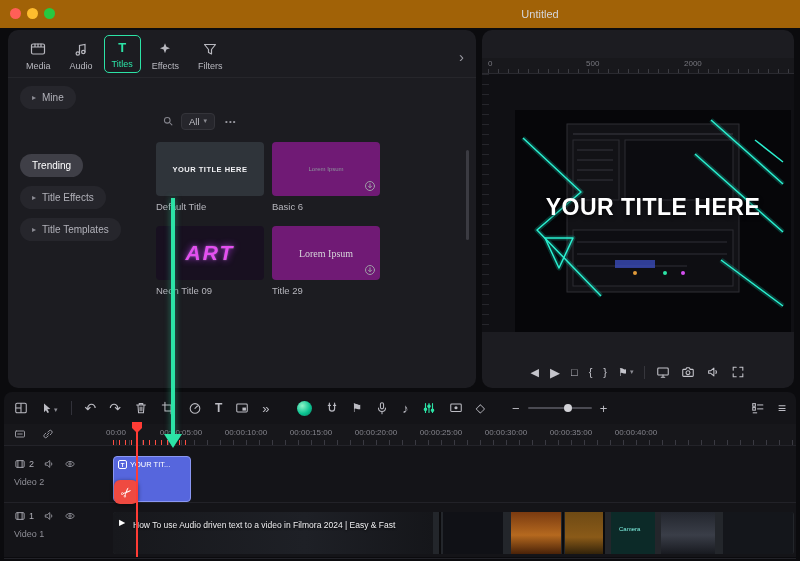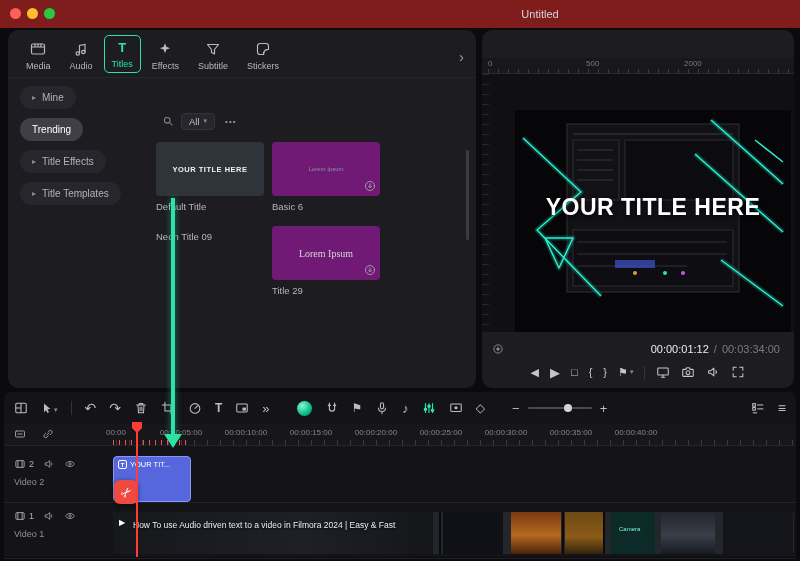--- a/index.html
+++ b/index.html
@@ -4,39 +4,39 @@
 <style>
   *{margin:0;padding:0;box-sizing:border-box;}
   html,body{width:800px;height:561px;}
   body{background:#0b0b0e;font-family:"Liberation Sans",sans-serif;color:#cfcfd4;overflow:hidden;position:relative;}
   svg{display:block;}
   .s{width:14px;height:14px;}
   .s12{width:12px;height:12px;}
   .s16{width:16px;height:16px;}
 
   
-  .titlebar{position:absolute;top:0;left:0;right:0;height:28px;background:#7f1d1d;}
+  .titlebar{position:absolute;top:0;left:0;right:0;height:28px;background:#a16207;}
   .light{position:absolute;top:8px;width:11px;height:11px;border-radius:50%;}
   .light.r{left:10px;background:#ff5f57;}
   .light.y{left:27px;background:#febc2e;}
   .light.g{left:44px;background:#28c840;}
   .win-title{position:absolute;top:8px;left:460px;width:160px;text-align:center;font-size:11px;color:#d5d5da;}
 
   
   .left-panel{position:absolute;left:8px;top:30px;width:468px;height:358px;background:#1c1c21;border-radius:10px;overflow:hidden;}
   .tabbar{display:flex;align-items:flex-start;height:48px;padding:5px 8px 0 10px;gap:3px;border-bottom:1px solid #26262b;}
   .tab{display:flex;flex-direction:column;align-items:center;gap:4px;padding:5px 7px 3px;font-size:9px;color:#b8b8bf;border:1.5px solid transparent;border-radius:5px;white-space:nowrap;}
   .tab.selected{border-color:#2ce3a6;color:#2ce3a6;}
   .tab .glyph-t{font-size:13px;font-weight:bold;line-height:14px;}
   .tab-more{margin-left:auto;align-self:center;font-size:15px;color:#9a9aa2;padding:0 4px;}
 
   .sidebar{position:absolute;left:12px;top:56px;width:128px;display:flex;flex-direction:column;align-items:flex-start;gap:9px;}
   .pill{display:inline-flex;align-items:center;gap:6px;height:23px;border-radius:12px;background:#26262c;padding:0 12px;font-size:10px;color:#b2b2ba;white-space:nowrap;}
   .pill .chev{font-size:8px;color:#8b8b93;}
-  .pill.selected{background:#3f3f47;color:#fff;}
+  .pill.selected{background:#3f3f47;color:#fff;margin-top:36px;}
 
   .library{position:absolute;left:148px;top:80px;right:6px;bottom:0;}
   .searchrow{display:flex;align-items:center;gap:7px;height:22px;padding:0 6px;color:#84848c;}
   .search-input{flex:1;background:transparent;border:none;outline:none;color:#c8c8cd;font-size:10px;font-family:"Liberation Sans",sans-serif;}
   .search-input::placeholder{color:#84848c;}
   .filterbtn{display:flex;align-items:center;gap:4px;background:#26262c;border:1px solid #34343a;border-radius:4px;padding:2px 7px;font-size:9.5px;color:#c0c0c6;}
   .dotsbtn{font-size:8px;letter-spacing:1px;color:#9a9aa2;padding:0 3px;}
   .grid{position:absolute;left:0;top:32px;display:grid;grid-template-columns:108px 108px;gap:14px 8px;}
   .card{width:108px;}
   .thumb{position:relative;height:54px;border-radius:4px;background:#701a75;overflow:hidden;display:flex;align-items:center;justify-content:center;}
@@ -159,30 +159,21 @@
           </svg>
         </span>
       <span>Effects</span>
     </div>
     <div class="tab">
       <span>
           <svg class="s16" viewBox="0 0 16 16" fill="none" stroke="currentColor" stroke-width="1.2" stroke-linejoin="round">
             <path d="M2.5 3.5h11L9.5 8.5V13l-3-1.5V8.5z"></path>
           </svg>
         </span>
-      <span>Subtitle</span>
-    </div>
-    <div class="tab">
-      <span>
-          <svg class="s16" viewBox="0 0 16 16" fill="none" stroke="currentColor" stroke-width="1.2" stroke-linejoin="round">
-            <path d="M2.5 5a2.5 2.5 0 0 1 2.5-2.5h6A2.5 2.5 0 0 1 13.5 5v3.5c-3 0-5 2-5 5H5A2.5 2.5 0 0 1 2.5 11z"></path>
-            <path d="M13.5 8.5c-3 0-5 2-5 5"></path>
-          </svg>
-        </span>
-      <span>Stickers</span>
+      <span>Filters</span>
     </div>
     <span class="tab-more">›</span>
   </div>
 
   <div class="sidebar">
     <div class="pill">
       <span class="chev">▸</span>
       <span>Mine</span>
     </div>
     <div class="pill selected">
@@ -226,20 +217,23 @@
           <span class="dl">
               <svg class="s12" viewBox="0 0 16 16" fill="none" stroke="currentColor" stroke-width="1.3" stroke-linecap="round" stroke-linejoin="round">
                 <circle cx="8" cy="8" r="6"></circle>
                 <path d="M8 5v5M5.9 8.2L8 10.3l2.1-2.1"></path>
               </svg>
             </span>
         </div>
         <div class="card-label">Basic 6</div>
       </div>
       <div class="card">
+        <div class="thumb thumb-neon">
+          <span class="tt">ART</span>
+        </div>
         <div class="card-label">Neon Title 09</div>
       </div>
       <div class="card">
         <div class="thumb thumb-serif">
           <span class="tt">Lorem Ipsum</span>
           <span class="dl">
               <svg class="s12" viewBox="0 0 16 16" fill="none" stroke="currentColor" stroke-width="1.3" stroke-linecap="round" stroke-linejoin="round">
                 <circle cx="8" cy="8" r="6"></circle>
                 <path d="M8 5v5M5.9 8.2L8 10.3l2.1-2.1"></path>
               </svg>
@@ -290,31 +284,20 @@
           <polyline points="196,10 268,74"></polyline>
           <polyline points="180,44 268,122"></polyline>
           <polyline points="206,150 268,196"></polyline>
           <polyline points="240,30 268,52"></polyline>
         </g>
       </svg>
       <div class="preview-title">YOUR TITLE HERE</div>
     </div>
   </div>
 
-  <div class="timecode">
-    <span style="color:#8b8b93;">
-        <svg class="s12" viewBox="0 0 16 16" fill="none" stroke="currentColor" stroke-width="1.3">
-          <circle cx="8" cy="8" r="5.5"></circle>
-          <circle cx="8" cy="8" r="1.6" fill="currentColor"></circle>
-        </svg>
-      </span>
-    <span class="tc-cur">00:00:01:12</span>
-    <span class="tc-sep">/</span>
-    <span class="tc-total">00:03:34:00</span>
-  </div>
 
   <div class="pcontrols">
     <span class="g">◀</span>
     <span class="g play">▶</span>
     <span class="g">□</span>
     <span class="g">{</span>
     <span class="g">}</span>
     <span class="flagdd">
       <span>⚑</span>
       <span class="caret">▾</span>

